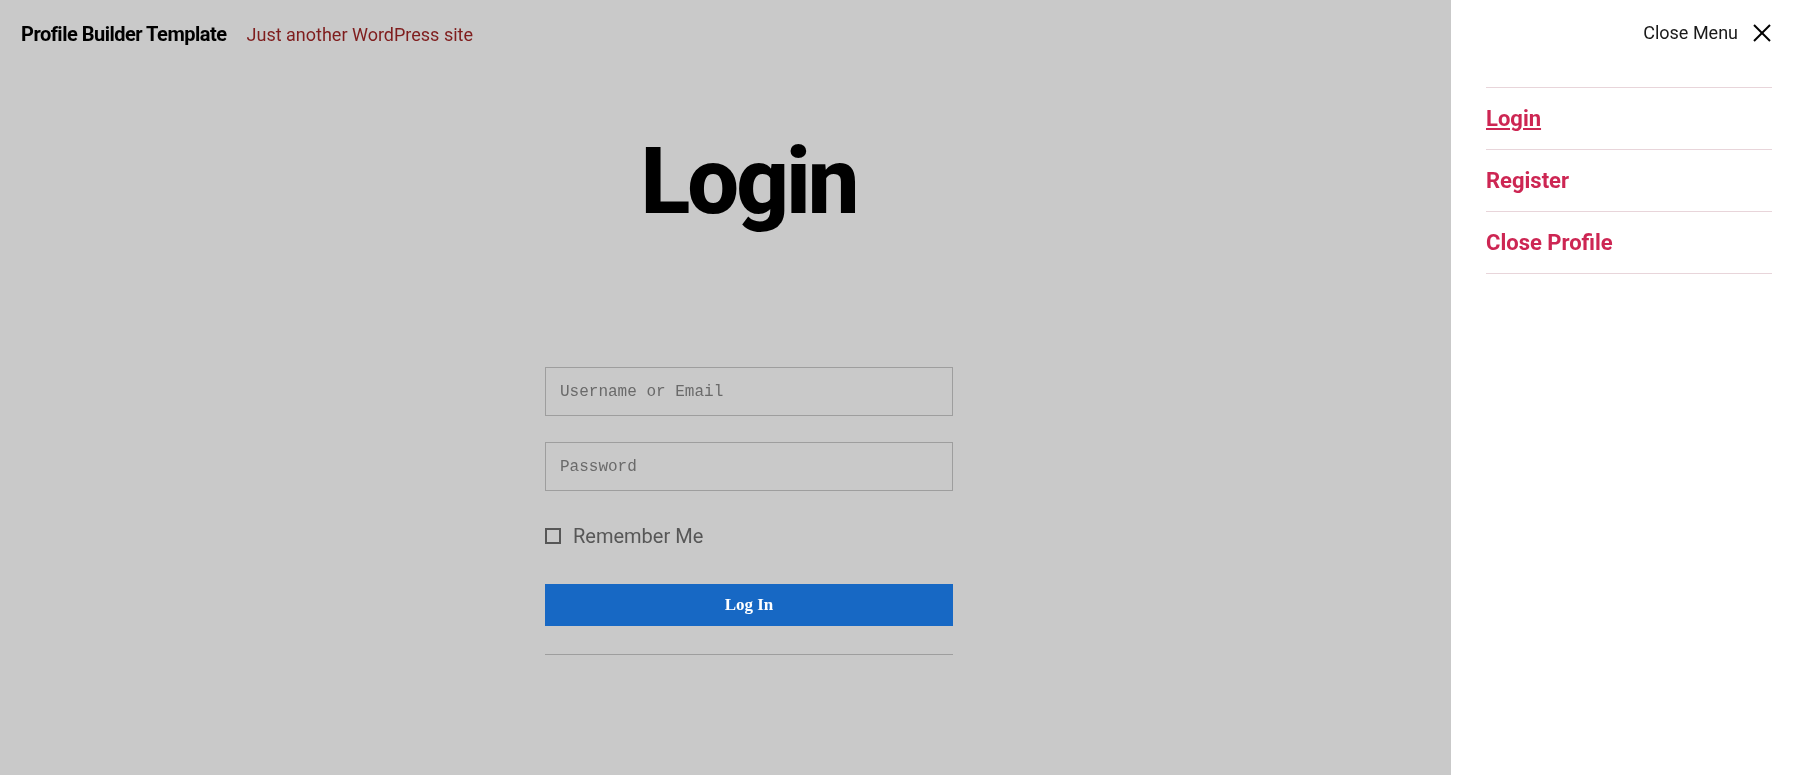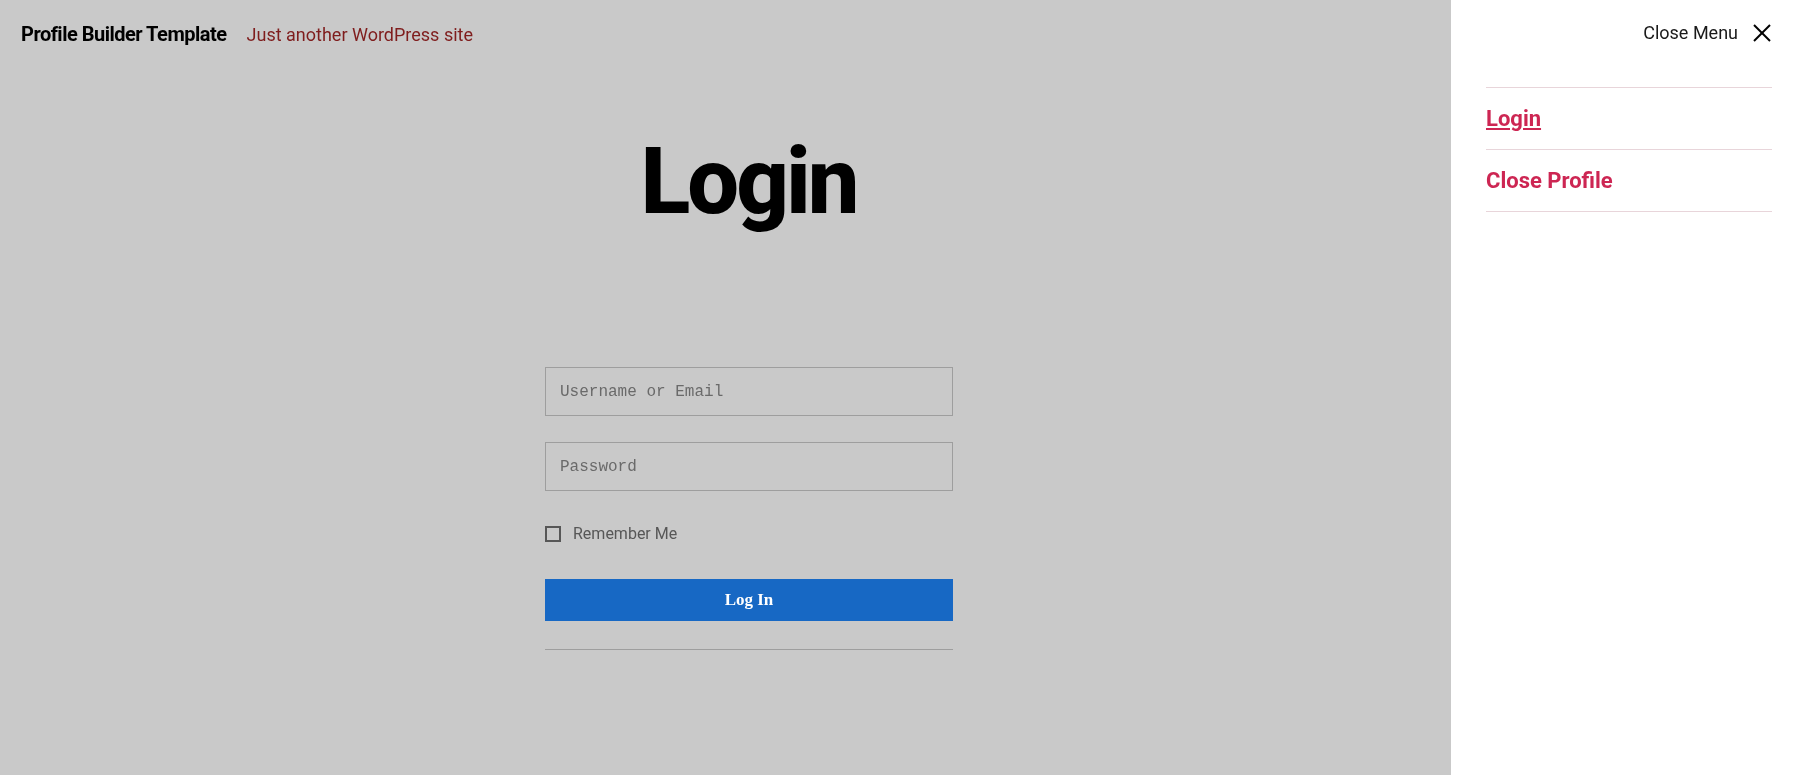--- a/index.html
+++ b/index.html
@@ -90,21 +90,21 @@
     .checkbox {
       width: 16px;
       height: 16px;
       border: 2px solid #575757;
       background: transparent;
       cursor: pointer;
       appearance: none;
     }
     
     .remember-label {
-      font-size: 16px;
+      font-size: 20px;
       color: #575757;
     }
     
     .login-button {
       width: 100%;
       height: 42px;
       background-color: #1768c4;
       color: #fff;
       border: none;
       font-size: 17px;
@@ -210,16 +210,19 @@
         <line x1="2" y1="2" x2="18" y2="18"></line>
         <line x1="18" y1="2" x2="2" y2="18"></line>
       </svg>
     </span>
   </div>
   <ul class="menu-list">
     <li class="menu-item">
       <a class="menu-link active">Login</a>
     </li>
     <li class="menu-item">
+      <a class="menu-link">Register</a>
+    </li>
+    <li class="menu-item">
       <a class="menu-link">Close Profile</a>
     </li>
   </ul>
 </div>
 
 </body></html>

